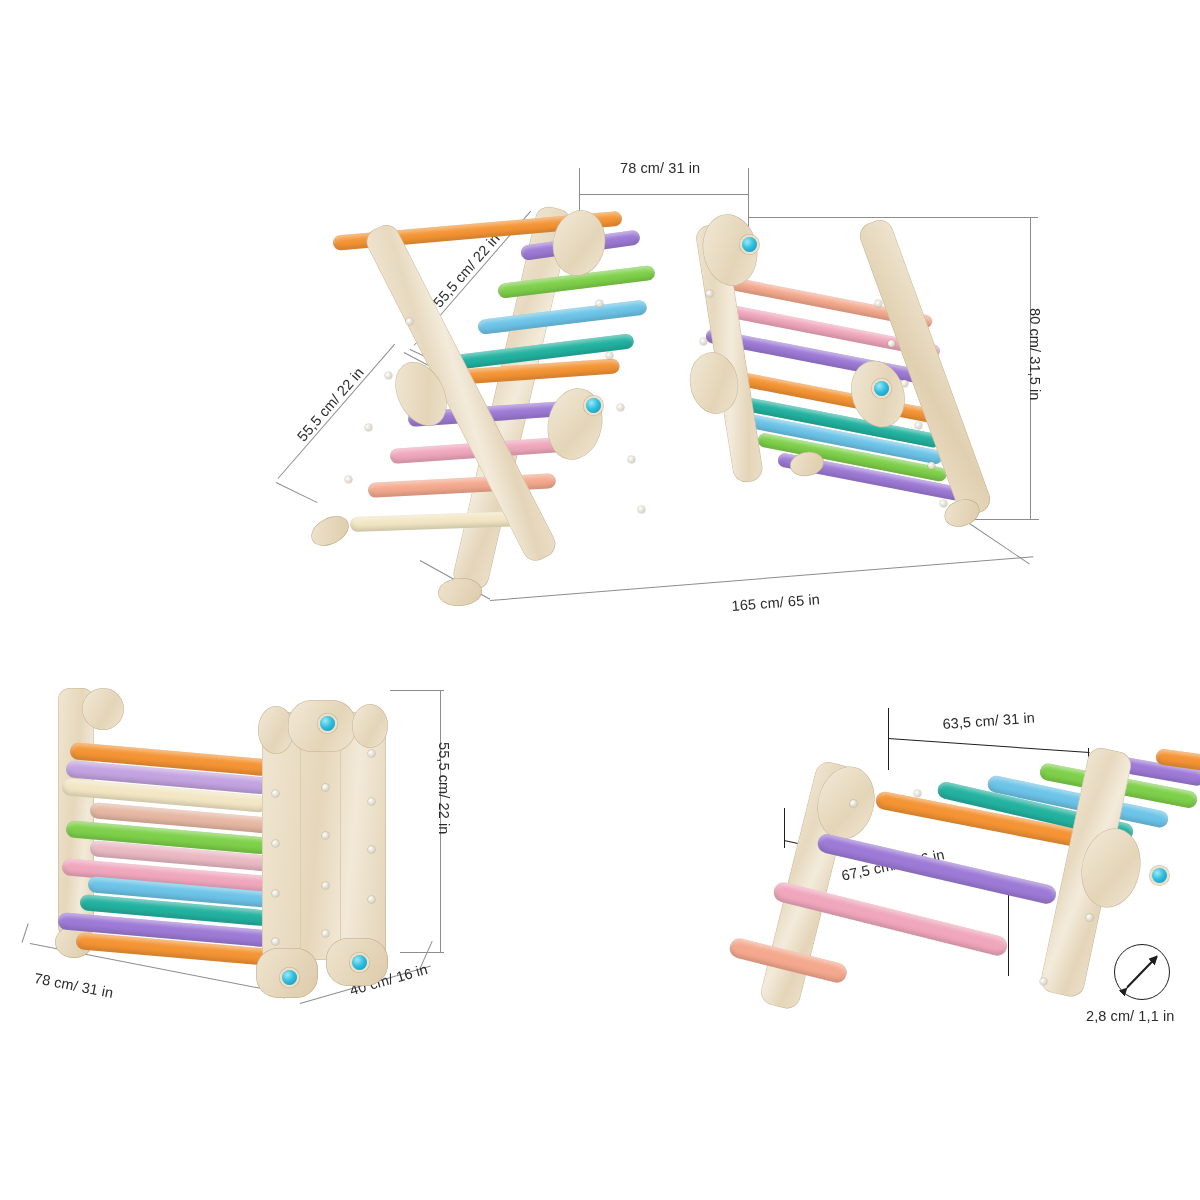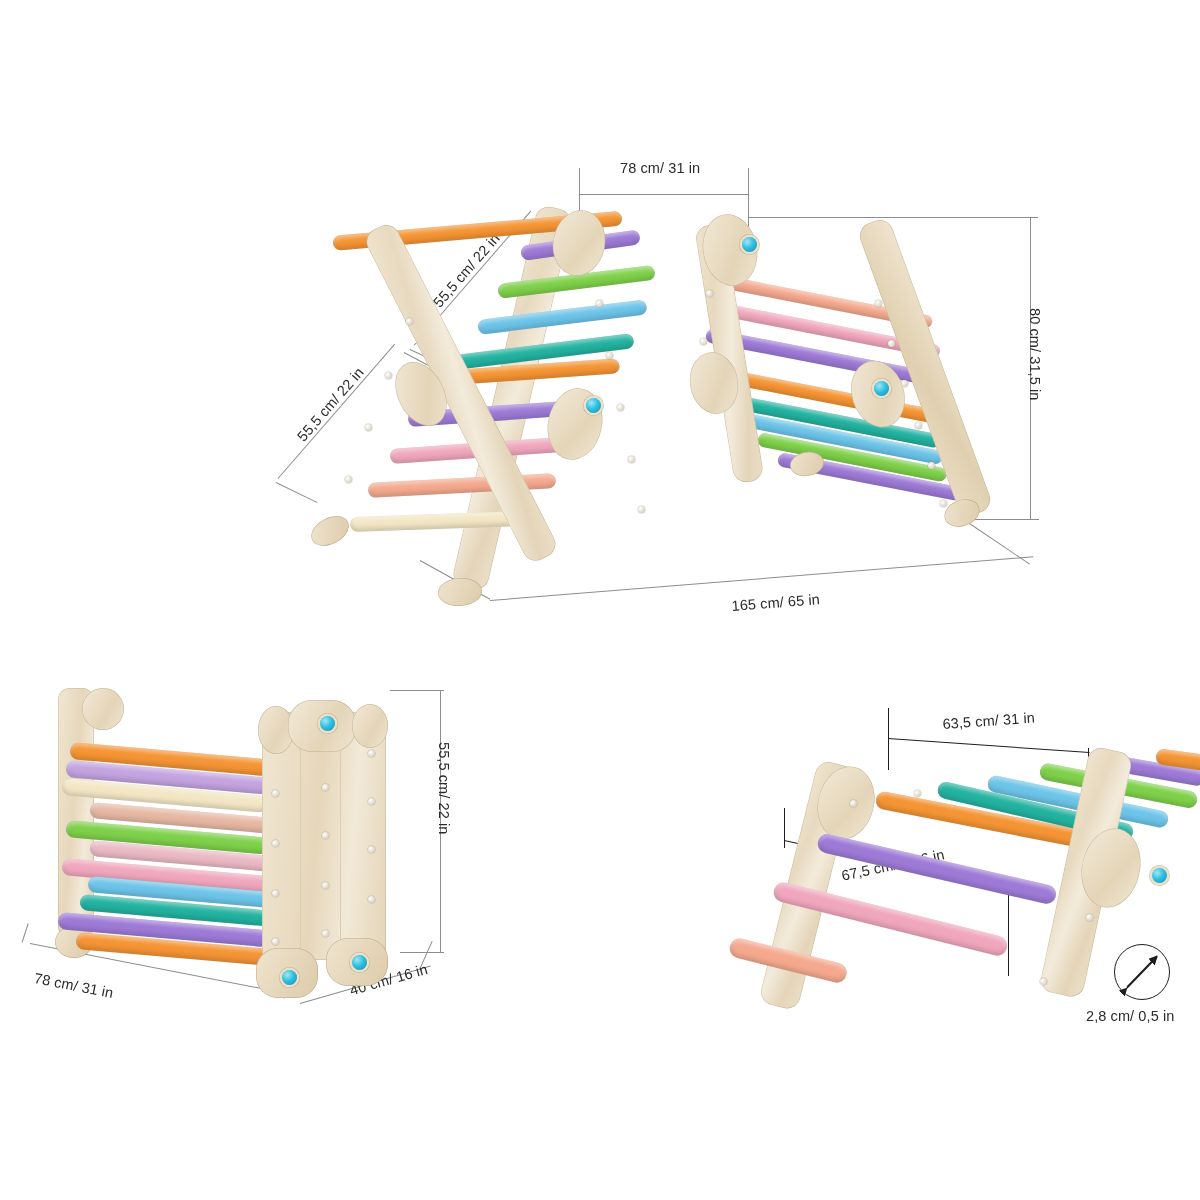--- a/index.html
+++ b/index.html
@@ -271,21 +271,21 @@
           <path d="M0,0 L6,3 L0,6 z" fill="#1e1e1e"></path>
         </marker>
         <marker id="ah2" markerWidth="7" markerHeight="7" refX="5.5" refY="3" orient="auto">
           <path d="M0,0 L6,3 L0,6 z" fill="#1e1e1e"></path>
         </marker>
       </defs>
       <line x1="42" y1="11" x2="12" y2="42" stroke="#1e1e1e" stroke-width="1.4" marker-start="url(#ah1)" marker-end="url(#ah2)" transform="rotate(180 27 27)"></line>
       <line x1="12" y1="42" x2="42" y2="11" stroke="#1e1e1e" stroke-width="1.4" marker-end="url(#ah2)"></line>
     </svg>
   </div>
-  <div class="dimlabel" style="left:386px;top:318px;">2,8 cm/ 0,5 in</div>
+  <div class="dimlabel" style="left:386px;top:318px;">2,8 cm/ 1,1 in</div>
 
   <div style="position:absolute;left:0;top:0;width:500px;height:380px;">
 
     <div class="wood" style="left:118px;top:74px;width:40px;height:250px;transform:rotate(14deg);transform-origin:top center;"></div>
     <div class="hinge" style="left:118px;top:76px;width:56px;height:74px;transform:rotate(14deg);"></div>
     <div class="screw" style="left:150px;top:110px;"></div>
     <div class="screw" style="left:214px;top:100px;"></div>
 
     <div class="rung" style="left:176px;top:100px;width:230px;height:18px;background:#f49434;transform:rotate(11deg);transform-origin:left center;"></div>
     <div class="rung" style="left:238px;top:90px;width:200px;height:17px;background:#23b2a0;transform:rotate(13deg);transform-origin:left center;"></div>

